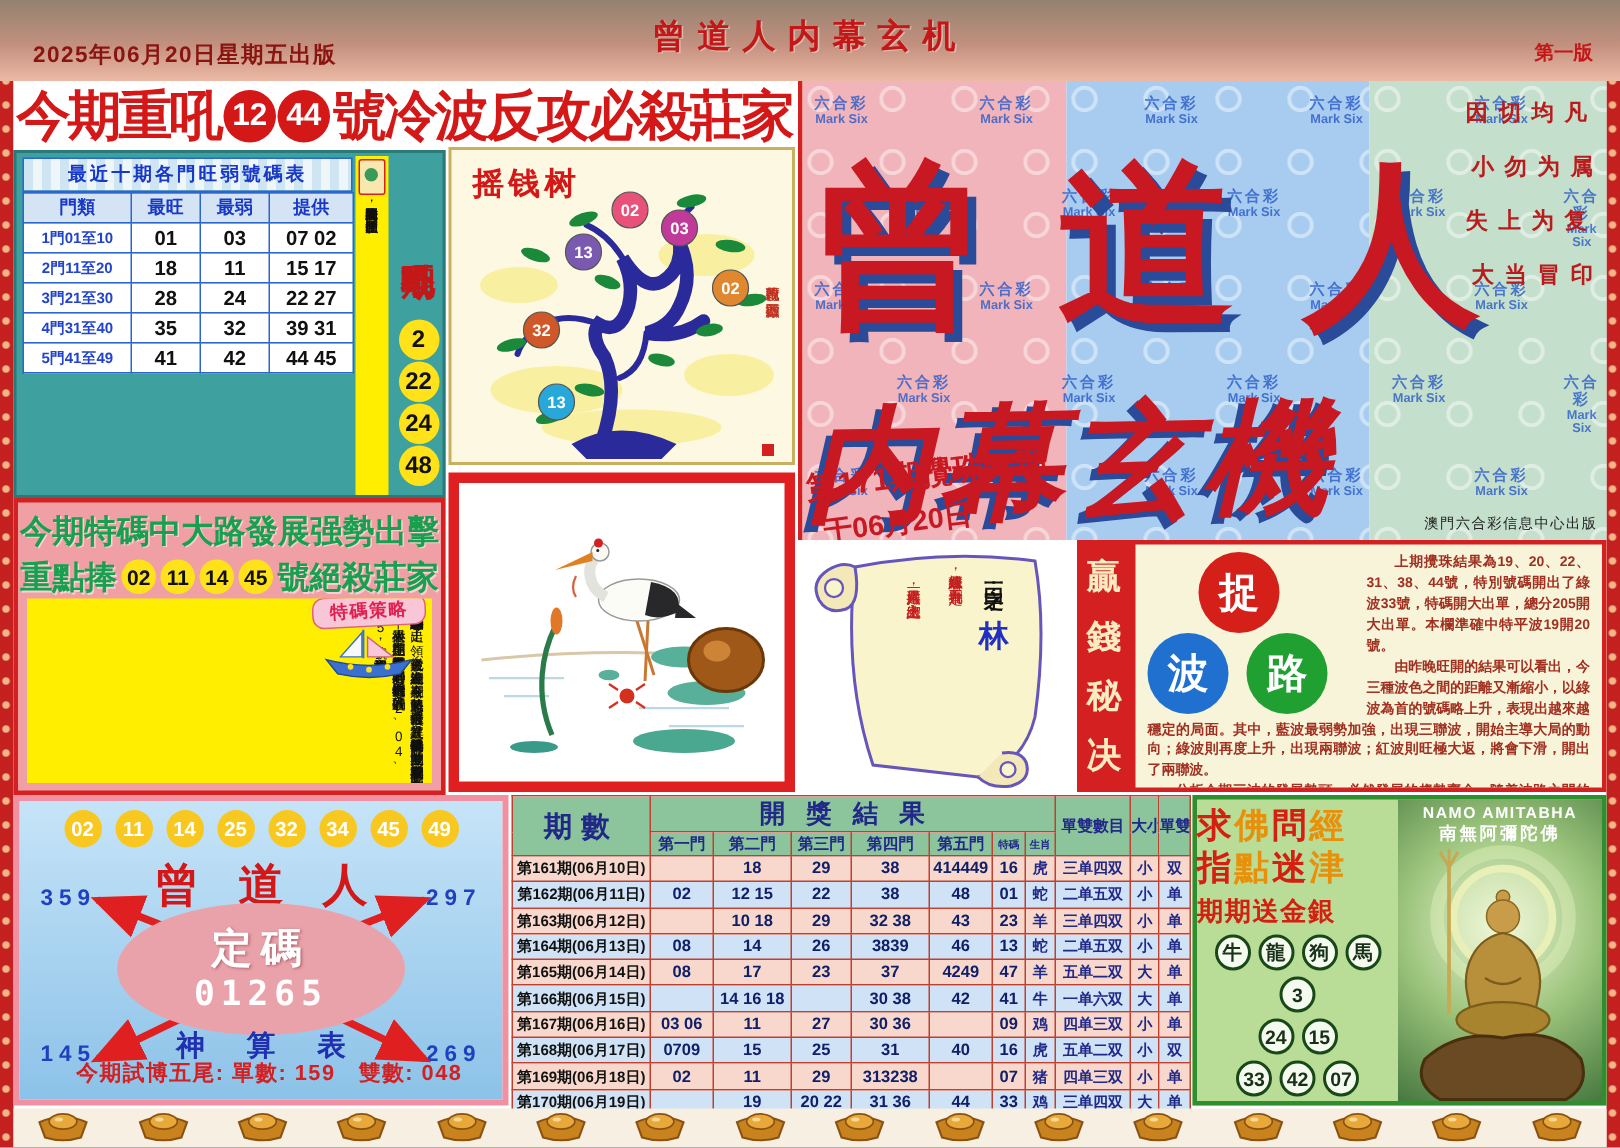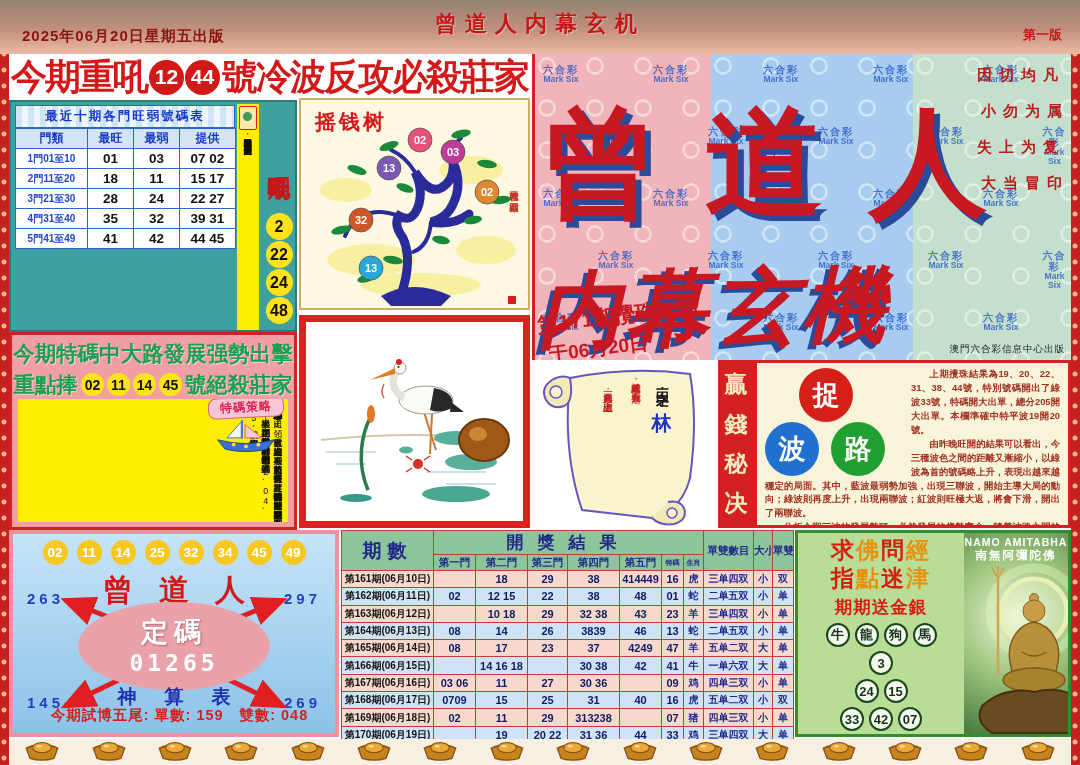--- a/index.html
+++ b/index.html
@@ -105,21 +105,21 @@
   th.res{font-size:17px;letter-spacing:14px;}
   th.sub{font-size:10.5px;height:15px;}
   th.tiny{font-size:7px;}
   td.issue{font-size:10px;font-weight:bold;color:#111;text-align:left;padding-left:2px;}
   td.num{font-size:11px;font-weight:bold;color:#102068;}
   td.cnt{font-size:10px;font-weight:bold;color:#202888;}
   tr.odd td{background:#f8d8cc;}
   tr.even td{background:#cfe2f6;}
   
   #buddha-box{left:795px;top:530px;width:276px;height:207px;border:3px solid #2f8f2f;box-sizing:border-box;display:flex;background:#b9dc96;}
-  #buddha-left{width:134px;padding:4px 16px;text-align:center;}
+  #buddha-left{width:134px;padding:4px 0;text-align:left;}
   .bless-line{font-size:23px;font-weight:900;letter-spacing:2px;line-height:1.2;white-space:nowrap;}
   .c-red{color:#d42010;} .c-org{color:#e8900a;}
   #bless-line3{font-size:17.5px;font-weight:900;color:#d42010;letter-spacing:1px;margin-top:3px;white-space:nowrap;}
   .circle-row{display:flex;justify-content:center;gap:5px;margin-top:4px;}
   .z-circle{width:24px;height:24px;border-radius:50%;border:2px solid #184818;background:#f4fbee;color:#18301a;font-size:13px;font-weight:900;display:flex;align-items:center;justify-content:center;box-sizing:border-box;}
   #buddha-right{flex:1;position:relative;background:radial-gradient(circle at 50% 42%, #eef6da 0%, #9cc47c 48%, #46783f 100%);overflow:hidden;}
   #buddha-title{position:absolute;top:3px;left:0;right:0;text-align:center;color:#fff;font-size:10.5px;font-weight:900;letter-spacing:1px;}
   #buddha-sub{position:absolute;top:15px;left:0;right:0;text-align:center;color:#fff;font-size:11.5px;font-weight:bold;letter-spacing:2px;}
   
   #ingots{left:9px;top:739px;width:1062px;height:26px;background:#f6efe2;display:flex;justify-content:space-around;align-items:center;}
@@ -487,21 +487,21 @@
         <div class="oracle-ball">02</div>
         <div class="oracle-ball">11</div>
         <div class="oracle-ball">14</div>
         <div class="oracle-ball">25</div>
         <div class="oracle-ball">32</div>
         <div class="oracle-ball">34</div>
         <div class="oracle-ball">45</div>
         <div class="oracle-ball">49</div>
       </div>
     <div id="oracle-name">曾道人</div>
-    <div class="corner-num" style="left:14px;top:56px;">263</div>
+    <div class="corner-num" style="left:14px;top:56px;">359</div>
     <div class="corner-num" style="right:14px;top:56px;">297</div>
     <div class="corner-num" style="left:14px;top:160px;">145</div>
     <div class="corner-num" style="right:14px;top:160px;">269</div>
     <svg class="abs" style="left:0;top:0;" width="322" height="199" viewBox="0 0 322 199">
       <defs>
           <marker id="ah" markerWidth="8" markerHeight="8" refX="6" refY="3" orient="auto">
             <polygon points="0,0 7,3 0,6" fill="#e02020"></polygon>
           </marker>
         </defs>
       <line x1="118" y1="92" x2="52" y2="66" stroke="#e02020" stroke-width="5" marker-end="url(#ah)"></line>

